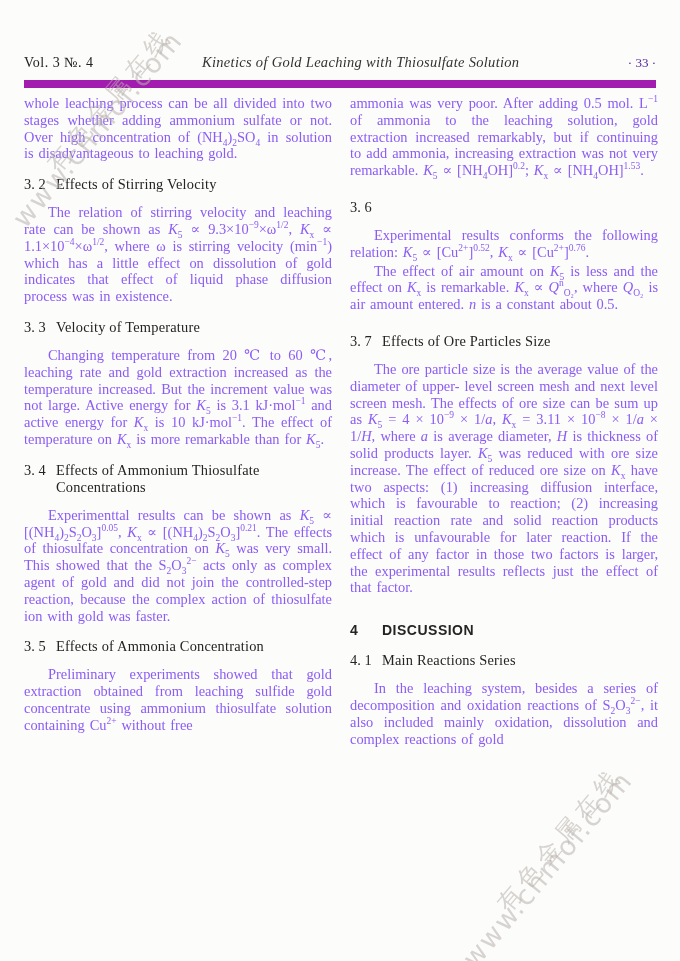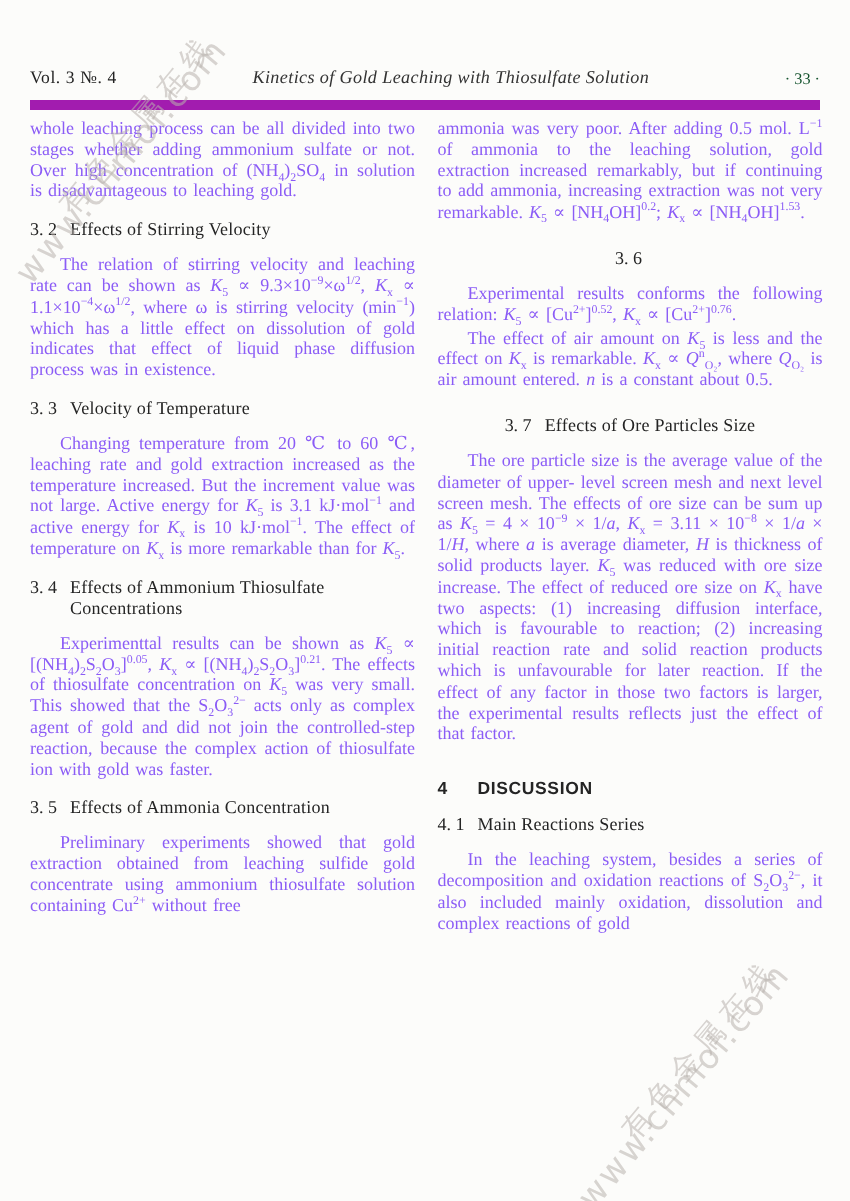--- a/index.html
+++ b/index.html
@@ -18,21 +18,21 @@
     display:flex;align-items:center;
     border-bottom:8px solid #a21caf;
     padding-bottom:9px;
     font-size:14px;
   }
   .header .vol{white-space:nowrap;letter-spacing:.5px;}
   .header .title{
     flex:1;text-align:center;font-style:italic;
     font-size:14.5px;color:#333;letter-spacing:.3px;
   }
-  .header .pageno{white-space:nowrap;font-size:13px;color:#14532d;}
+  .header .pageno{white-space:nowrap;font-size:13px;color:#4c1d95;}
   
   .columns{
     position:absolute;top:95px;left:24px;right:22px;bottom:30px;
     display:flex;gap:18px;
   }
   .col{width:308px;}
   .para{
     margin:0 0 2px 0;
     font-size:14.4px;line-height:16.8px;
     text-align:justify;
@@ -49,21 +49,21 @@
     color:#242424;
   }
   .subhead .hnum{min-width:24px;font-style:normal;}
   .subhead .htitle{letter-spacing:.2px;}
   .subhead.bold{
     font-family:"Liberation Sans","DejaVu Sans",sans-serif;
     font-weight:bold;font-size:14px;
     margin:26px 0 12px 0;
   }
   .subhead.bold .htitle{font-style:normal;letter-spacing:.5px;}
-  .subhead.sp{margin-top:20px;justify-content:center;}
+  .subhead.sp{margin-top:20px;}
   
   .wm{
     position:absolute;
     white-space:nowrap;
     color:#b9b3ae;opacity:.55;
     transform-origin:0 50%;
     pointer-events:none;
     z-index:5;
     font-family:"DejaVu Sans",sans-serif;
   }

